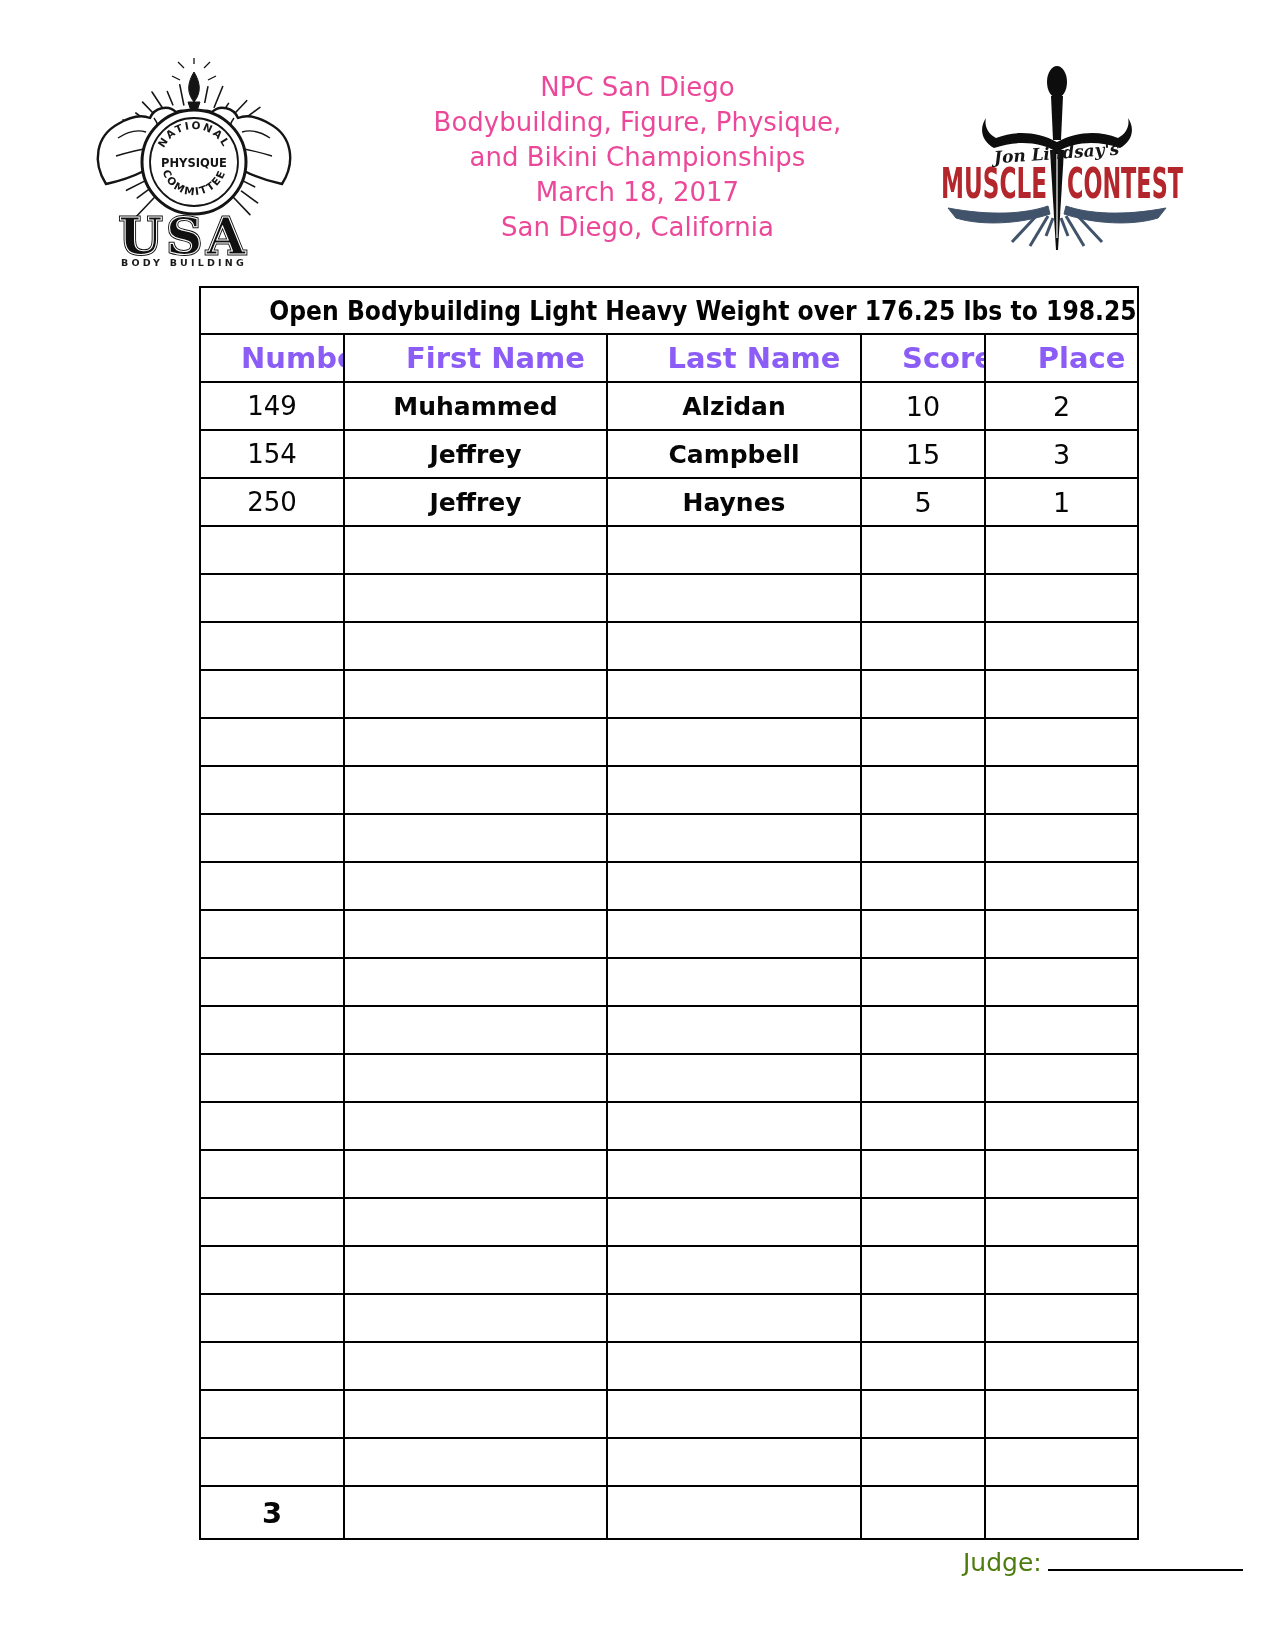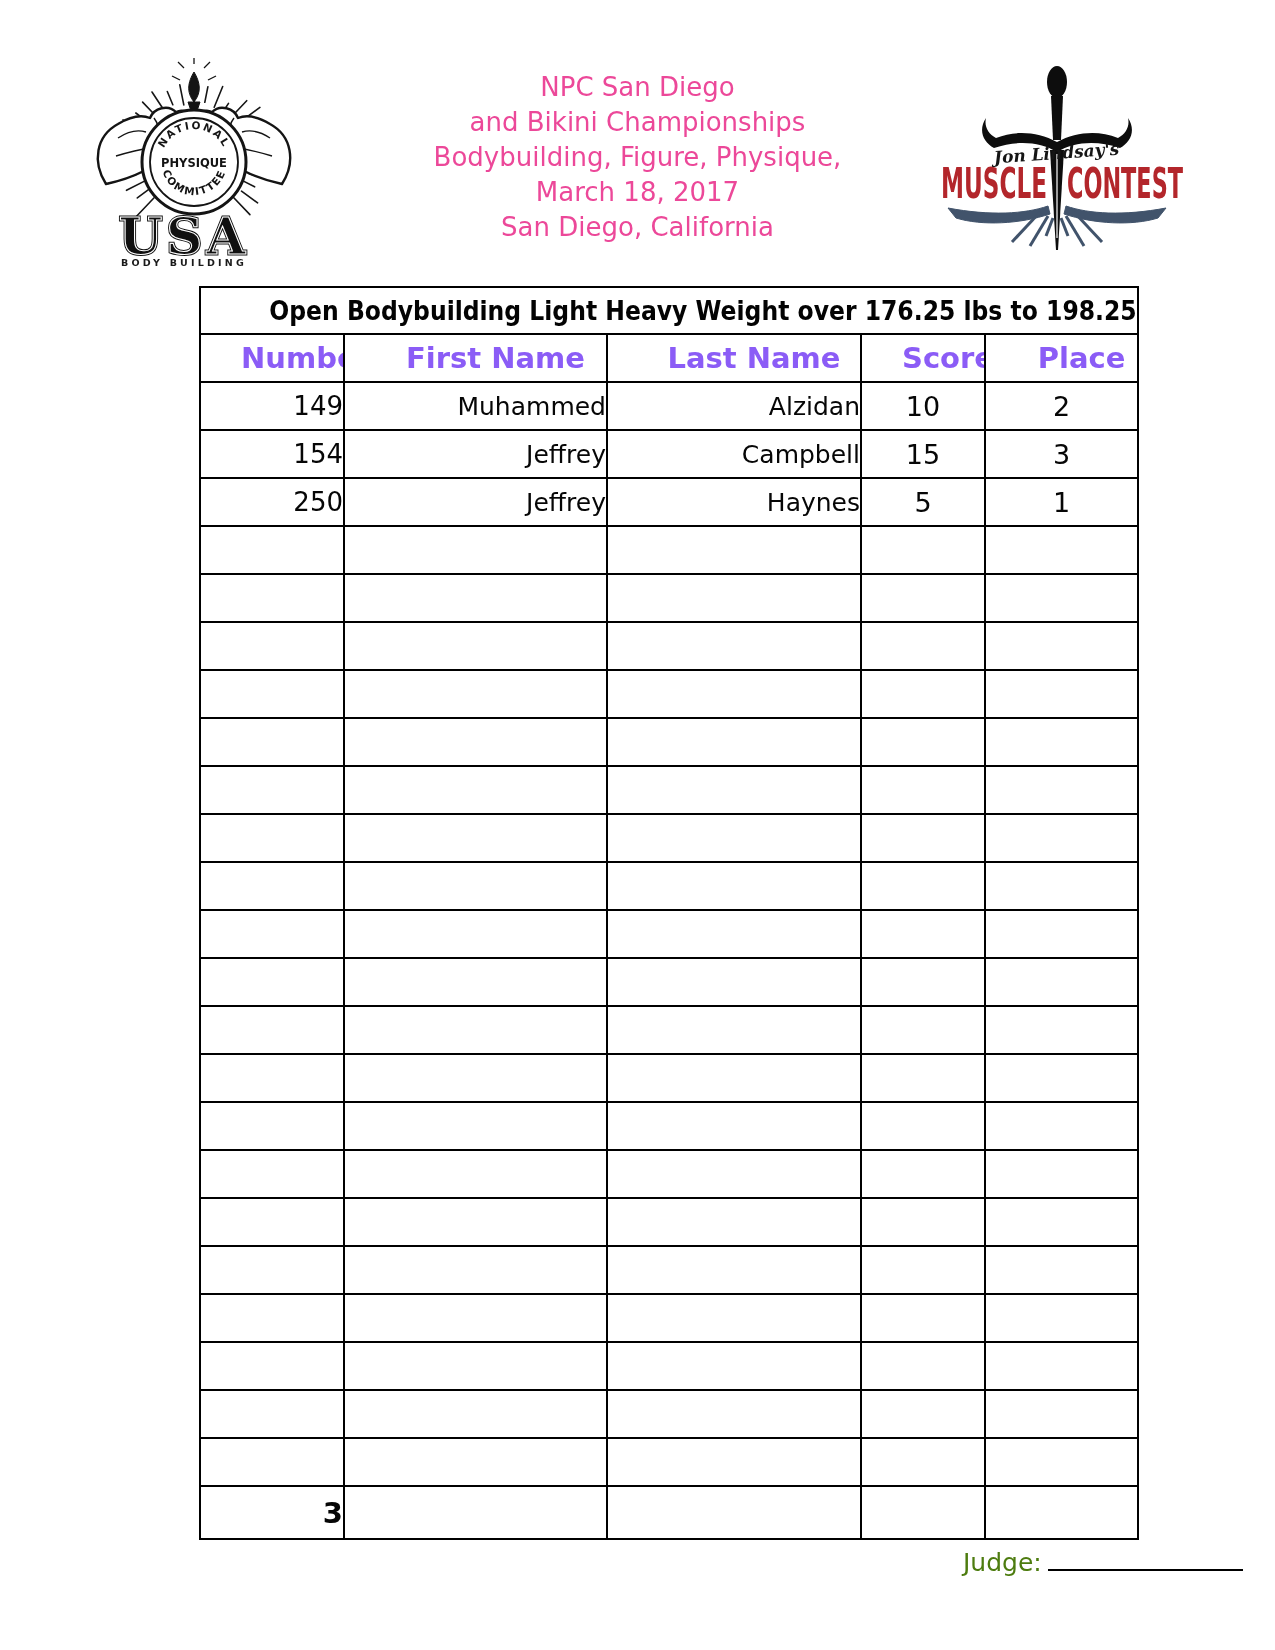--- a/index.html
+++ b/index.html
@@ -14,22 +14,22 @@
 
   
   table.score{position:absolute;left:199px;top:286px;width:938px;border-collapse:collapse;
     table-layout:fixed;background:#ffffff;}
   table.score td,table.score th{border:2px solid #000;padding:0;overflow:hidden;vertical-align:middle;}
   .title-cell{height:45px;text-align:center;}
   .title-cell .squish{display:inline-block;white-space:nowrap;font-weight:bold;font-size:27px;
     transform:scaleX(0.87);transform-origin:50% 50%;color:#030303;}
   tr.cols th{height:46px;font-size:29px;font-weight:bold;text-align:center;color:#8b5cf6;padding-left:40px;}
   tbody td{height:46px;font-size:25px;}
-  td.c-num{text-align:right;font-size:26px;}
-  td.c-name{text-align:right;padding-left:8px;font-size:25px;}
+  td.c-num{text-align:center;font-size:26px;}
+  td.c-name{text-align:center;padding-left:8px;font-size:25px;font-weight:bold;}
   td.c-score,td.c-place{text-align:center;font-size:27px;}
   tr.summary td{height:51px;}
   tr.summary td.c-num{font-weight:bold;font-size:29px;}
 
   
   .judge{position:absolute;left:963px;top:1547px;font-size:25px;white-space:nowrap;color:#4d7c0f;}
   .judge .sig{display:inline-block;width:195px;height:22px;border-bottom:2px solid #000;
     margin-left:6px;vertical-align:baseline;}
 </style>
 </head>
@@ -106,22 +106,22 @@
       </text>
     </g>
 
     <text x="96" y="196" text-anchor="middle" font-family="'DejaVu Serif',serif" font-weight="bold" font-size="50" letter-spacing="4" fill="#101010" stroke="#101010" stroke-width="3">USA</text>
     <text x="96" y="196" text-anchor="middle" font-family="'DejaVu Serif',serif" font-weight="bold" font-size="50" letter-spacing="4" fill="#101010" stroke="#ffffff" stroke-width="1.1">USA</text>
     <text x="96" y="208" text-anchor="middle" font-size="9.5" font-weight="bold" letter-spacing="3.2" fill="#1a1a1a">BODY BUILDING</text>
   </svg>
 
   <div class="header-block">
     <div>NPC San Diego</div>
+    <div>Bodybuilding, Figure, Physique,</div>
     <div>and Bikini Championships</div>
-    <div>Bodybuilding, Figure, Physique,</div>
     <div>March 18, 2017</div>
     <div>San Diego, California</div>
   </div>
 
   <svg class="mc-logo" viewBox="0 0 290 202">
 
     <g fill="#41536b" stroke="#41536b">
       <path d="M28,148 C70,156 105,154 128,146 L130,154 C100,164 62,166 36,158 Z" stroke-width="1"></path>
       <path d="M246,148 C204,156 169,154 146,146 L144,154 C174,164 212,166 238,158 Z" stroke-width="1"></path>
       <g stroke-width="3" fill="none">

